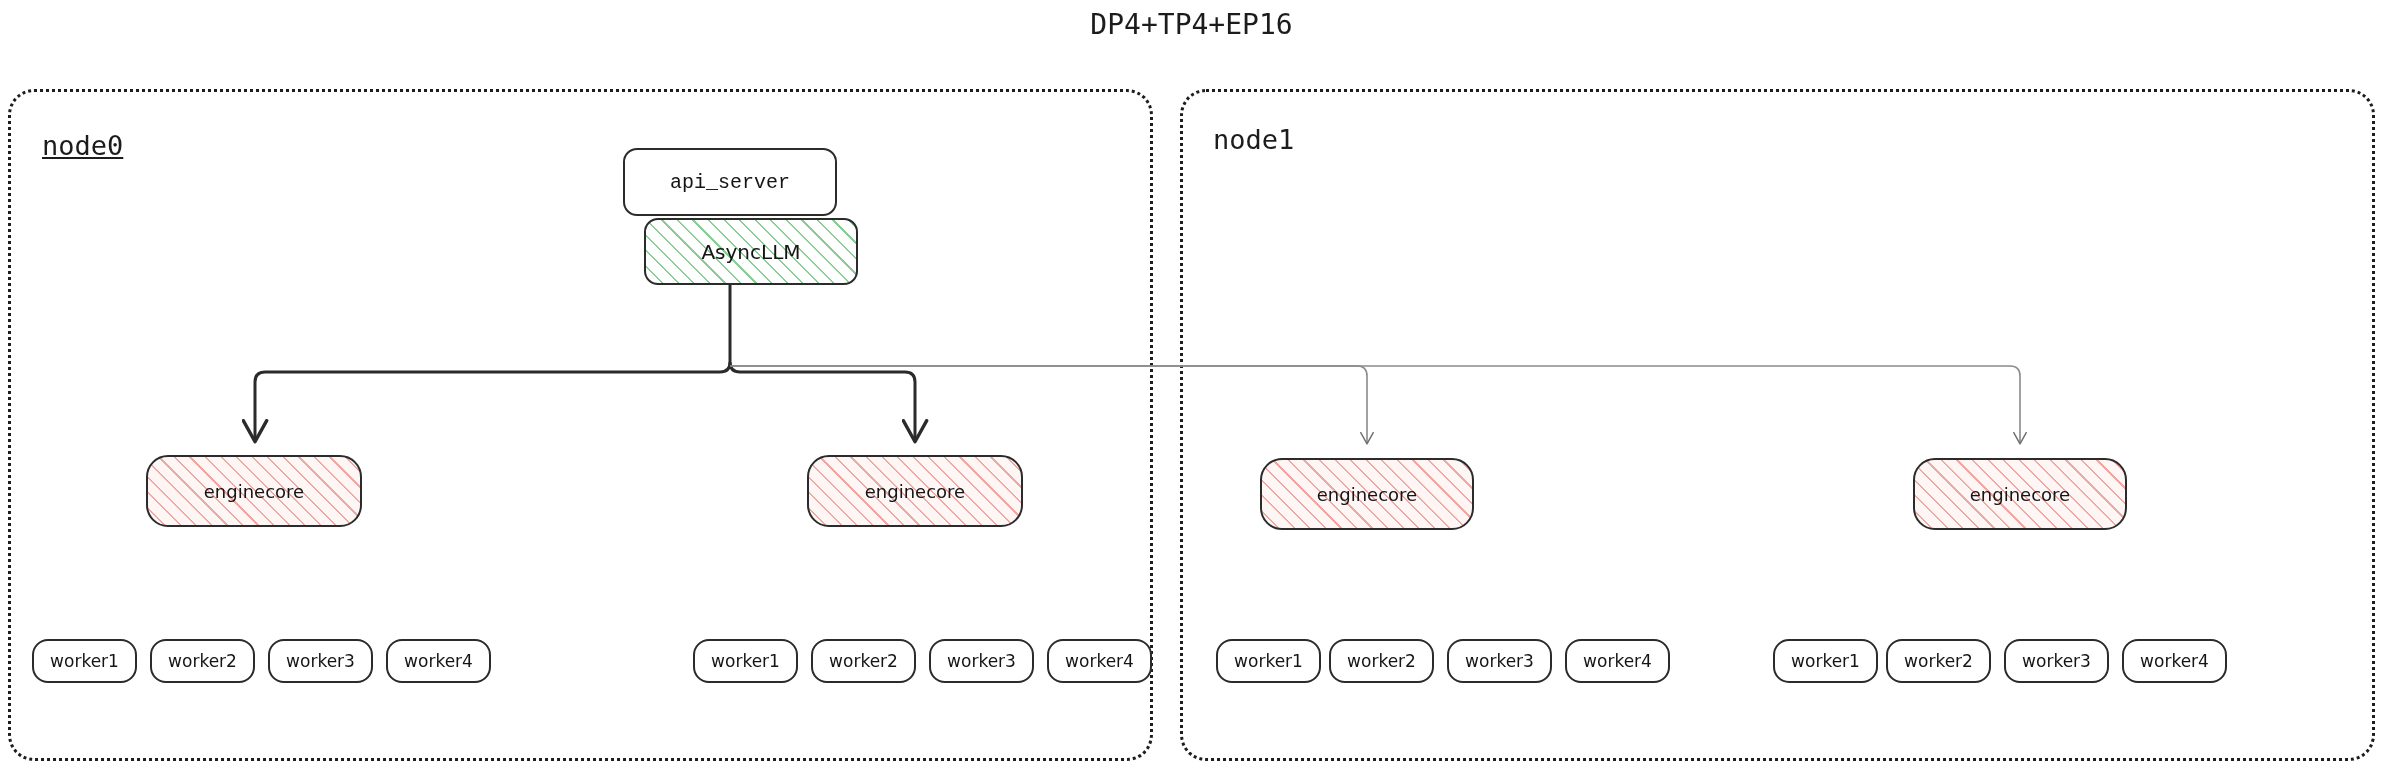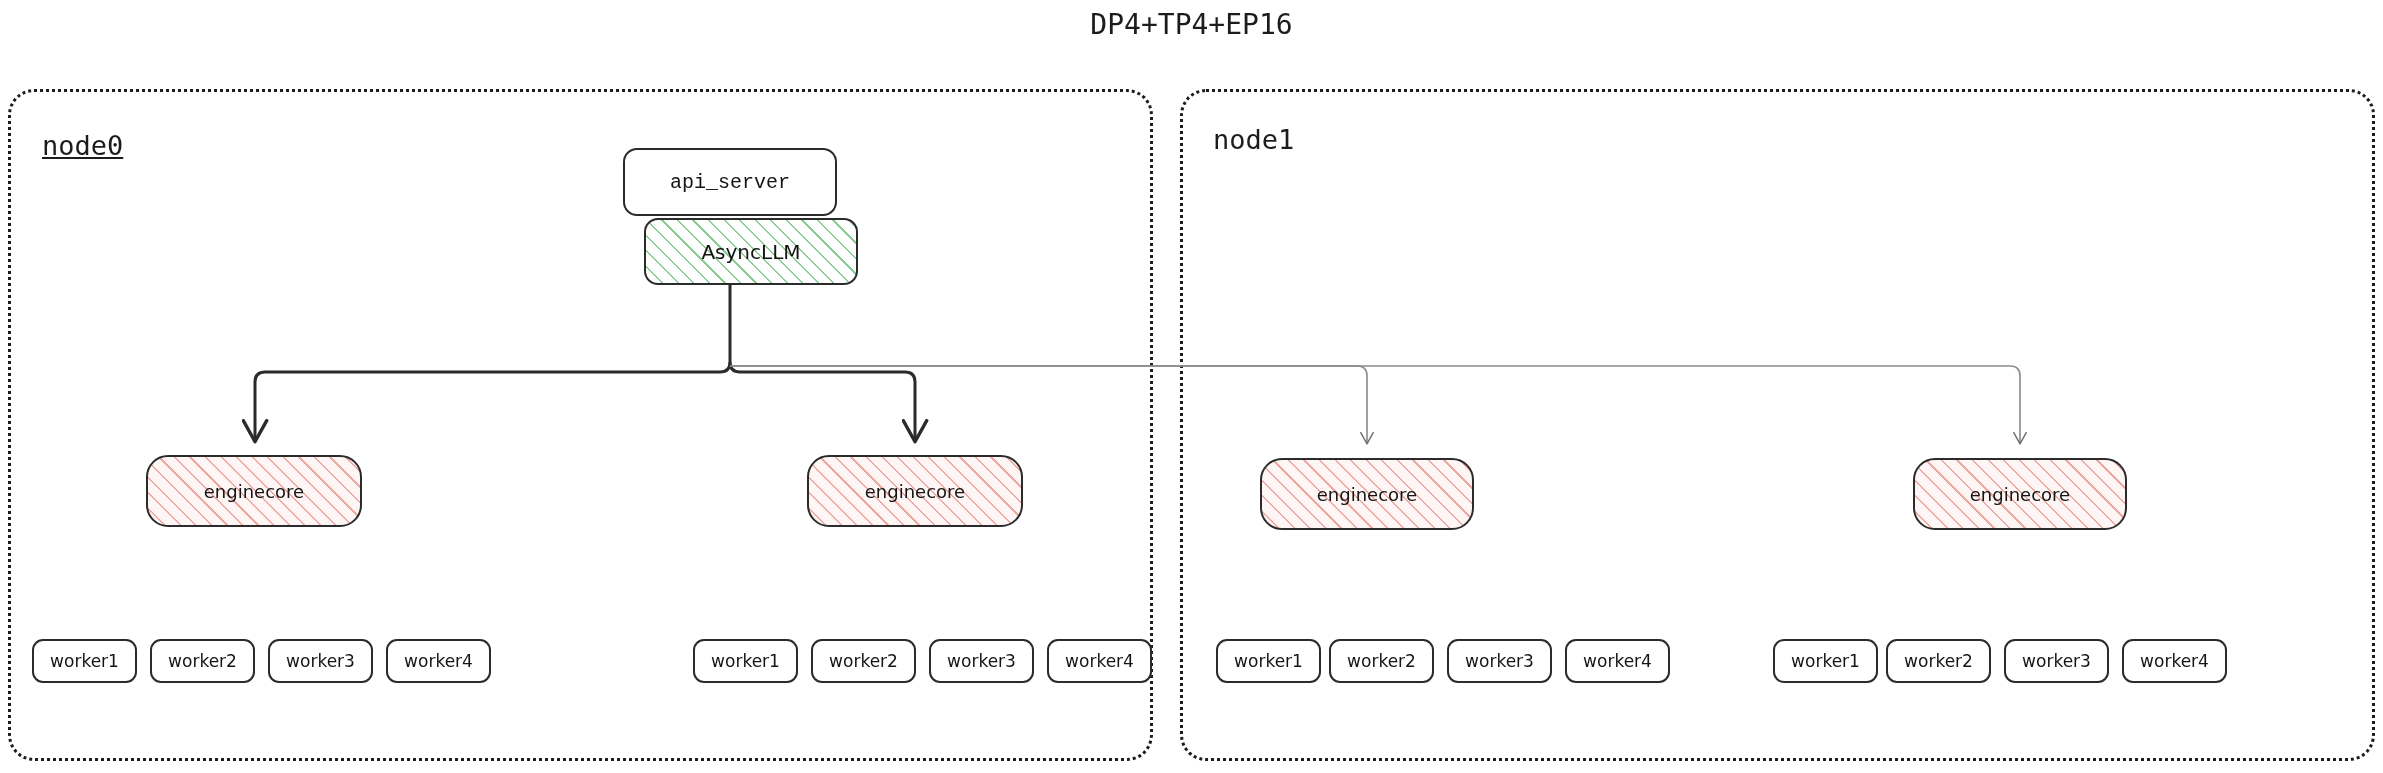--- a/index.html
+++ b/index.html
@@ -83,21 +83,21 @@
     );
     border-radius: 22px;
   }
 
   .box-api    { font-size: 20px; font-family: Liberation Mono, monospace; }
   .box-async  { font-size: 20px; }
   .box-engine { font-size: 18px; }
   .box-worker {
     font-size: 17px;
     border-width: 2.4px;
-    border-radius: 11px;
+    border-radius: 16px;
   }
 
   
   #edges {
     position: absolute;
     left: 0; top: 0;
     width: 2383px; height: 773px;
     pointer-events: none;
   }
 </style>

